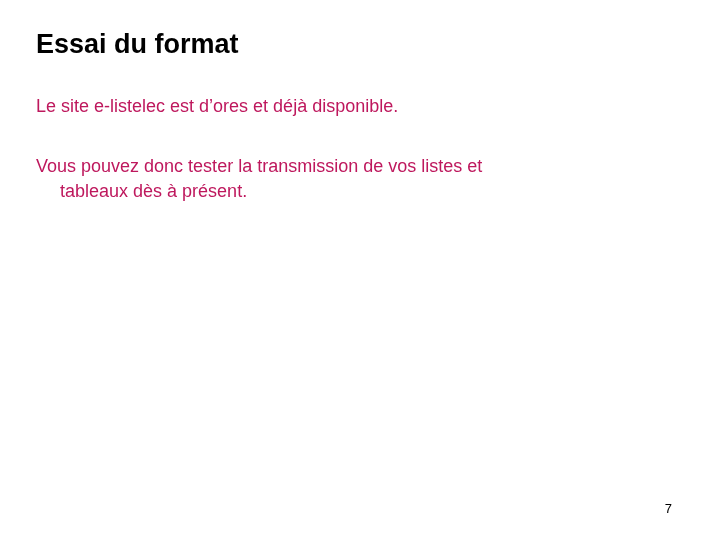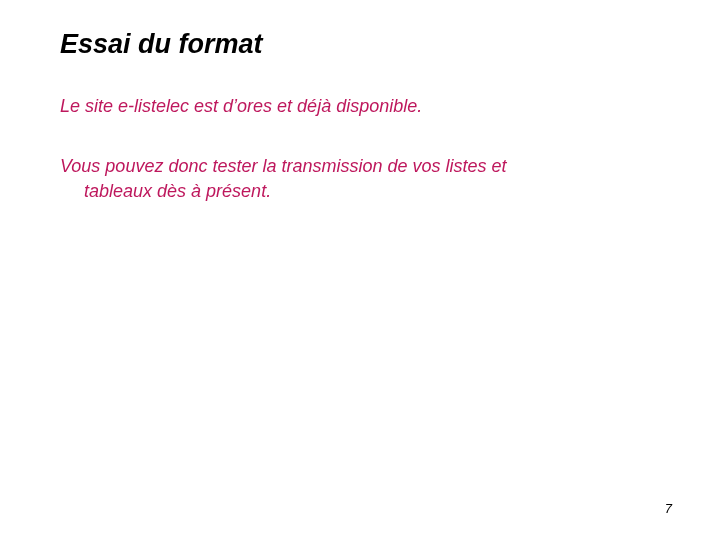--- a/index.html
+++ b/index.html
@@ -11,23 +11,22 @@
       width: 720px;
       height: 540px;
       background: #ffffff;
       font-family: Arial, Helvetica, sans-serif;
       position: relative;
       overflow: hidden;
     }
     .slide {
       width: 100%;
       height: 100%;
-      padding: 28px 40px 20px 60px;
+      padding: 28px 40px 20px 36px;
       position: relative;
-      font-style: italic;
     }
     .title {
       font-size: 27px;
       font-weight: bold;
       color: #000000;
       margin-bottom: 34px;
       line-height: 1.2;
     }
     .body-text {
       font-size: 18px;

